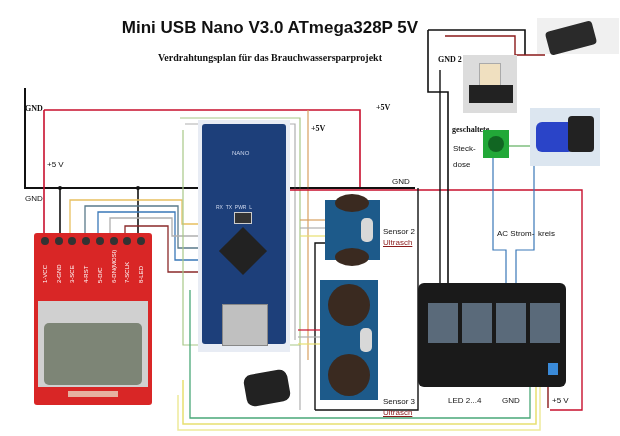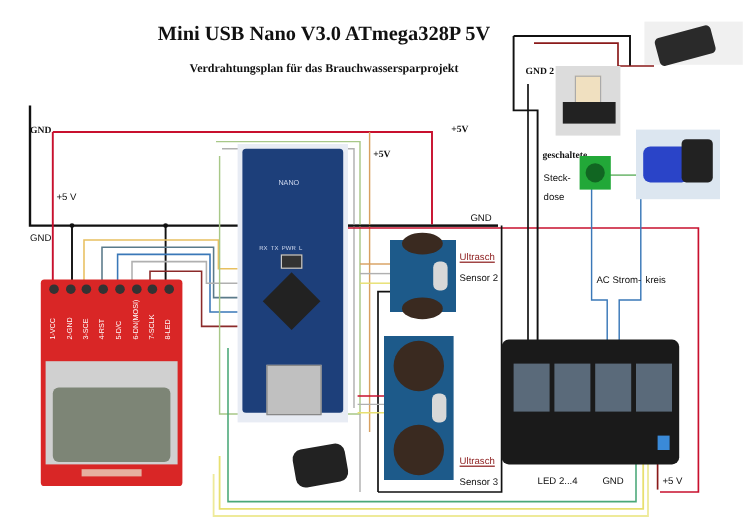--- a/index.html
+++ b/index.html
@@ -1,22 +1,22 @@
 <!DOCTYPE html>
 <html><head>
 <meta charset="utf-8">
 <style>
   html, body { margin: 0; padding: 0; background: #ffffff; }
   body { width: 620px; height: 436px; position: relative; overflow: hidden; font-family: "Liberation Sans", sans-serif; }
   .abs { position: absolute; }
-  .title { left: 0; width: 540px; top: 18px; text-align: center; font-family: Liberation Serif, serif; font-weight: bold; font-size: 17px; color: #111; }
+  .title { left: 0; width: 540px; top: 18px; text-align: center; font-family: Liberation Sans, sans-serif; font-weight: bold; font-size: 17px; color: #111; }
   .subtitle { left: 0; width: 540px; top: 52px; text-align: center; font-family: "Liberation Serif", serif; font-weight: bold; font-size: 10px; color: #111; }
   .lbl { font-size: 8px; color: #111; white-space: nowrap; }
   .lbl-serif { font-family: "Liberation Serif", serif; font-size: 8px; font-weight: bold; color: #111; white-space: nowrap; text-align: center; }
-  .lbl-red { color: #8b1a1a; text-decoration: underline; }
+  .lbl-red { color: #8b1a1a; text-decoration: underline; margin-top: 28px; }
   svg#wires { position: absolute; left: 0; top: 0; }
   .pin-lbl { font-size: 6px; color: #fff; writing-mode: vertical-rl; transform: rotate(180deg); white-space: nowrap; }
 </style>
 </head>
 <body>
 
 <div class="abs title">Mini USB Nano V3.0 ATmega328P 5V</div>
 <div class="abs subtitle">Verdrahtungsplan für das Brauchwassersparprojekt</div>
 
 <svg id="wires" width="620" height="436">

